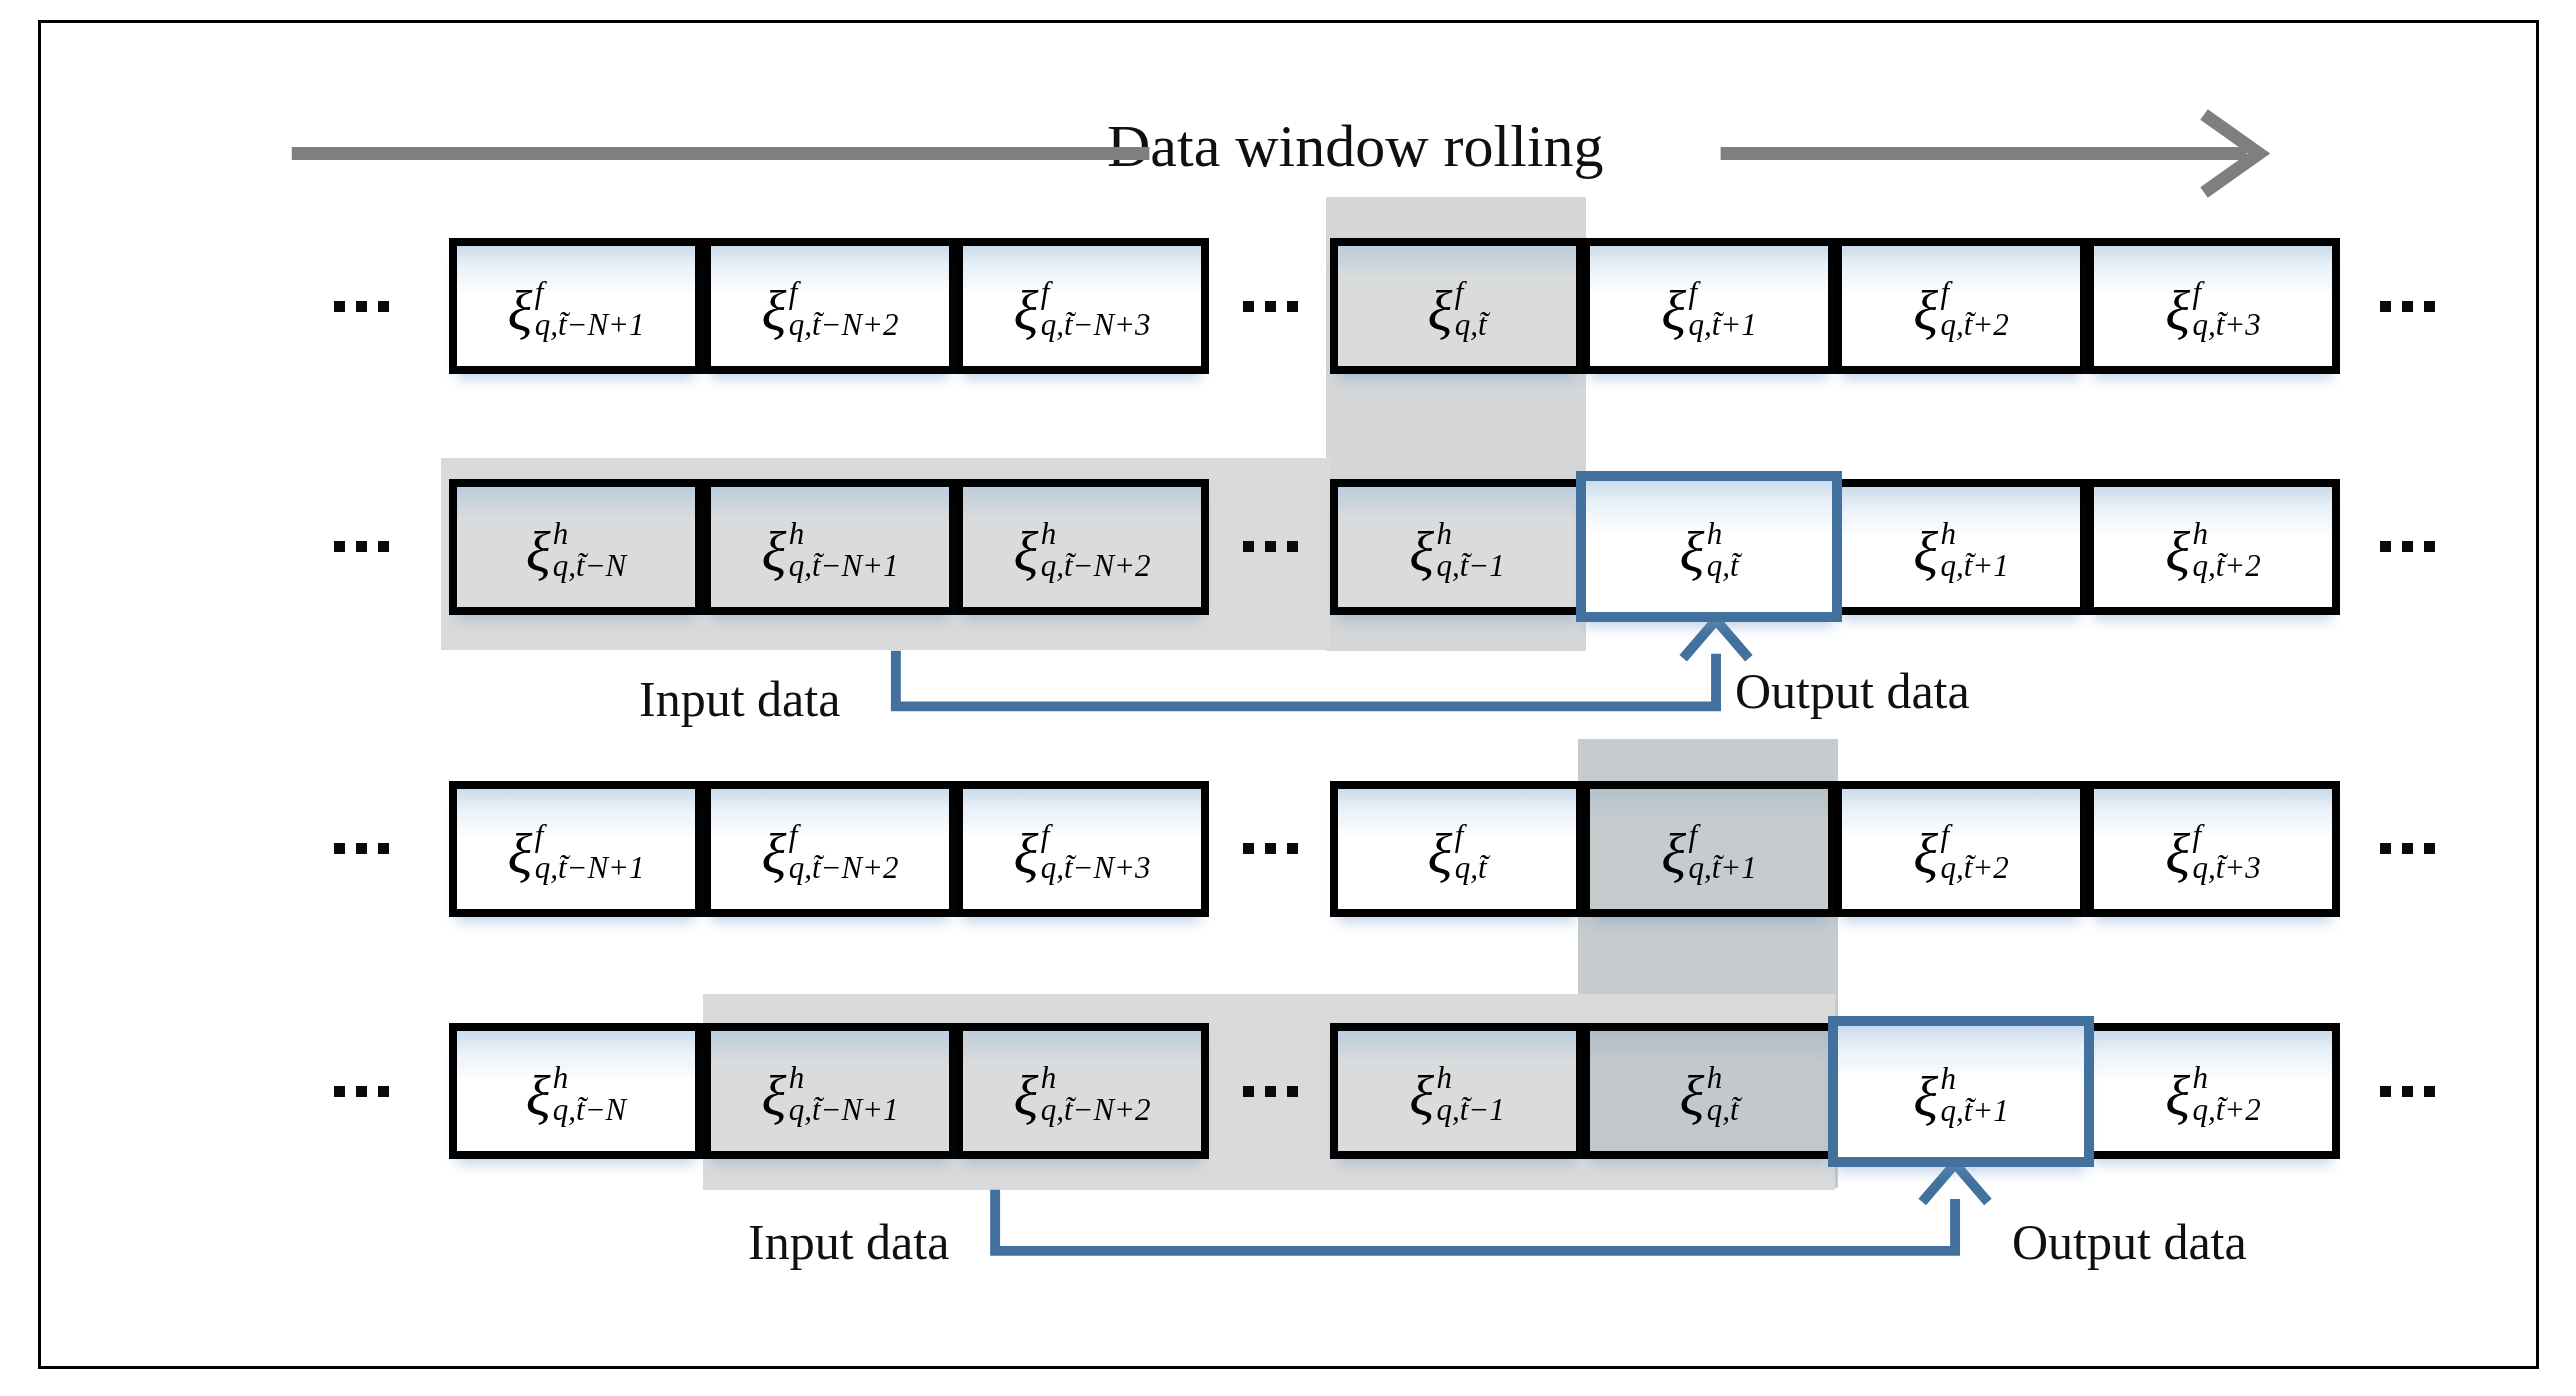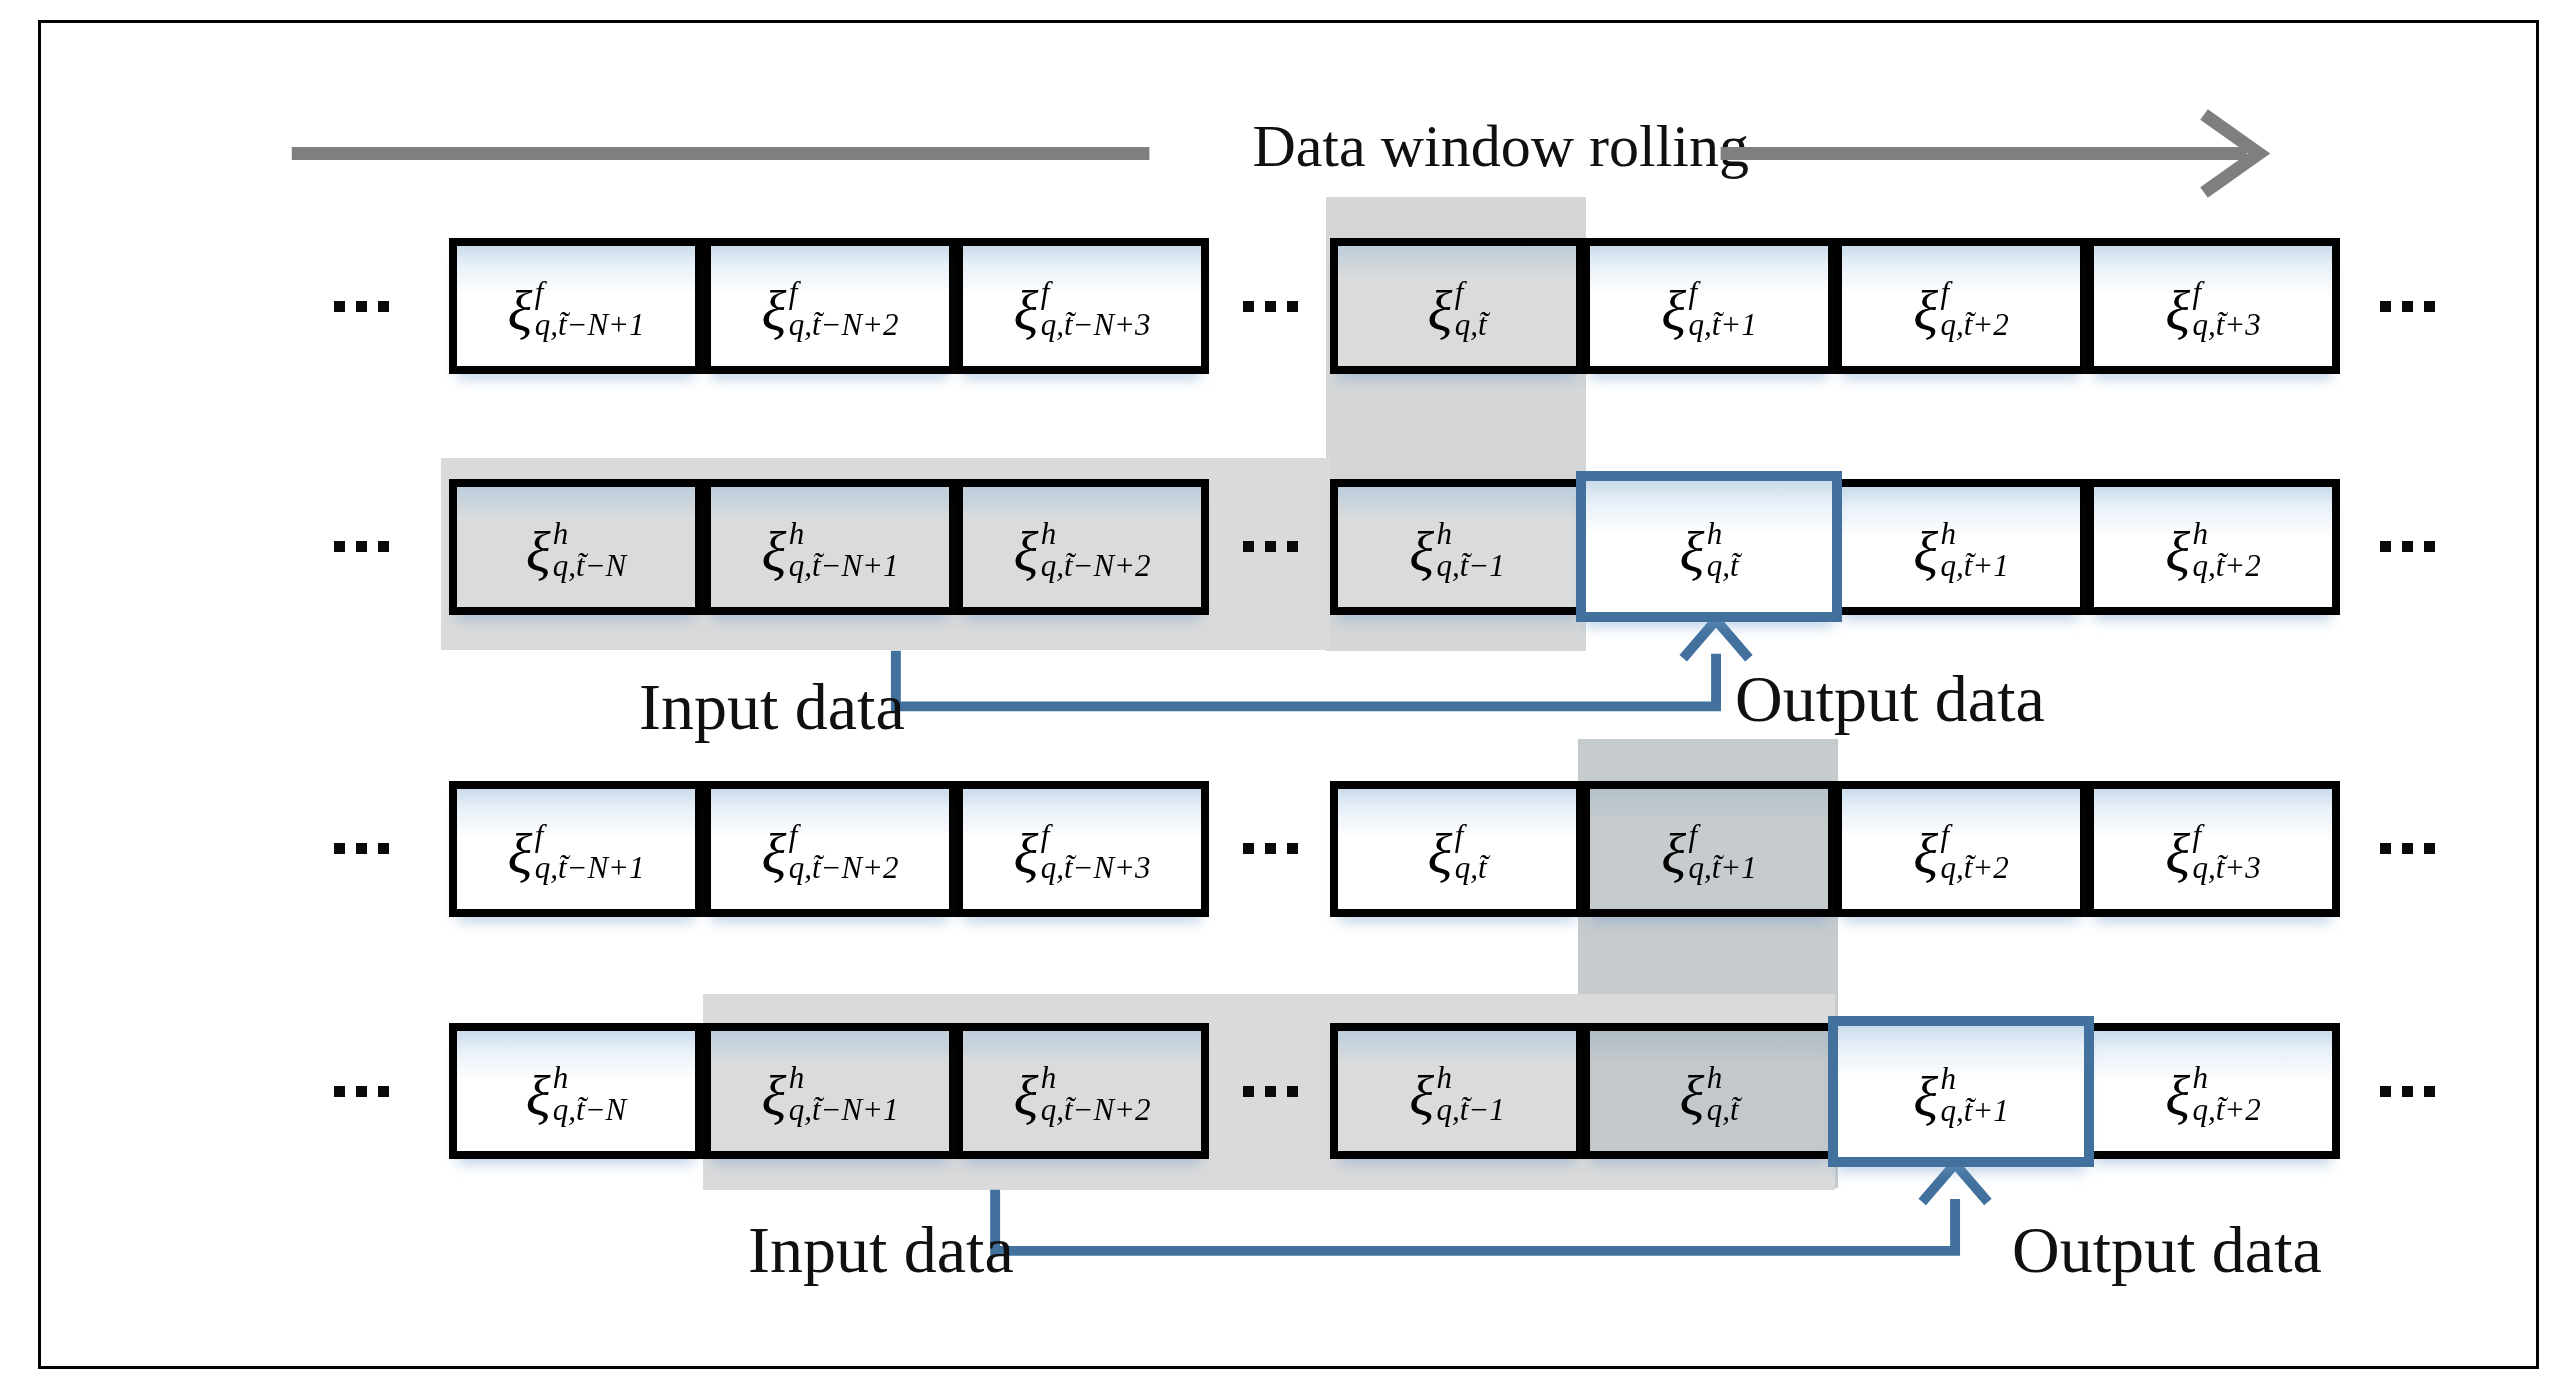--- a/index.html
+++ b/index.html
@@ -9,21 +9,21 @@
     background:#ffffff;
     font-family:"Liberation Serif","DejaVu Serif",serif;
     overflow:hidden;
   }
   .frame{
     position:absolute;left:38px;top:20px;width:2501px;height:1349px;
     border:3.1px solid #000000;box-sizing:border-box;background:#ffffff;
   }
   .title{
     position:absolute;left:1107px;top:112px;width:642px;
-    text-align:right;font-size:60px;color:#101010;white-space:nowrap;
+    text-align:left;font-size:60px;color:#101010;white-space:nowrap;
   }
   .band{position:absolute;}
   .band.vertA{background:#d4d6d7;}
   .band.vertB{background:#c6cbce;}
   .band.inputA,.band.inputB{background:#dadada;}
   svg.overlay{position:absolute;left:0;top:0;pointer-events:none;}
   .cell{
     position:absolute;box-sizing:border-box;
     border:8.4px solid #000;
     display:flex;align-items:center;justify-content:center;
@@ -35,21 +35,21 @@
   .cell.darker{background:linear-gradient(180deg,#b0bcc4 0%,#c3c8cc 26%,#c3c8cc 100%);}
   .cell.blue{border:10.7px solid #41719C;z-index:5;}
   .formula{display:inline-flex;align-items:center;color:#000;}
   .xi{font-style:italic;font-size:58px;line-height:1;transform:translateY(4.6px);}
   .stack{display:inline-flex;flex-direction:column;align-items:flex-start;
          font-size:31px;line-height:1.02;font-style:italic;margin-left:2.3px;
          transform:translateY(3.1px);}
   .ell{position:absolute;display:flex;gap:11.5px;}
   .ell .dot{width:10.7px;height:10.7px;background:#0a0a0a;display:inline-block;}
   .lbl{
-    position:absolute;font-size:66px;color:#101010;white-space:nowrap;line-height:1;
+    position:absolute;font-size:50px;color:#101010;white-space:nowrap;line-height:1;
   }
 </style>
 </head>
 <body>
 
 <div class="canvas">
 
   <div class="frame"></div>
 
   <div class="band vertA" style="left:1326px;top:197px;width:260px;height:454px;"></div>

